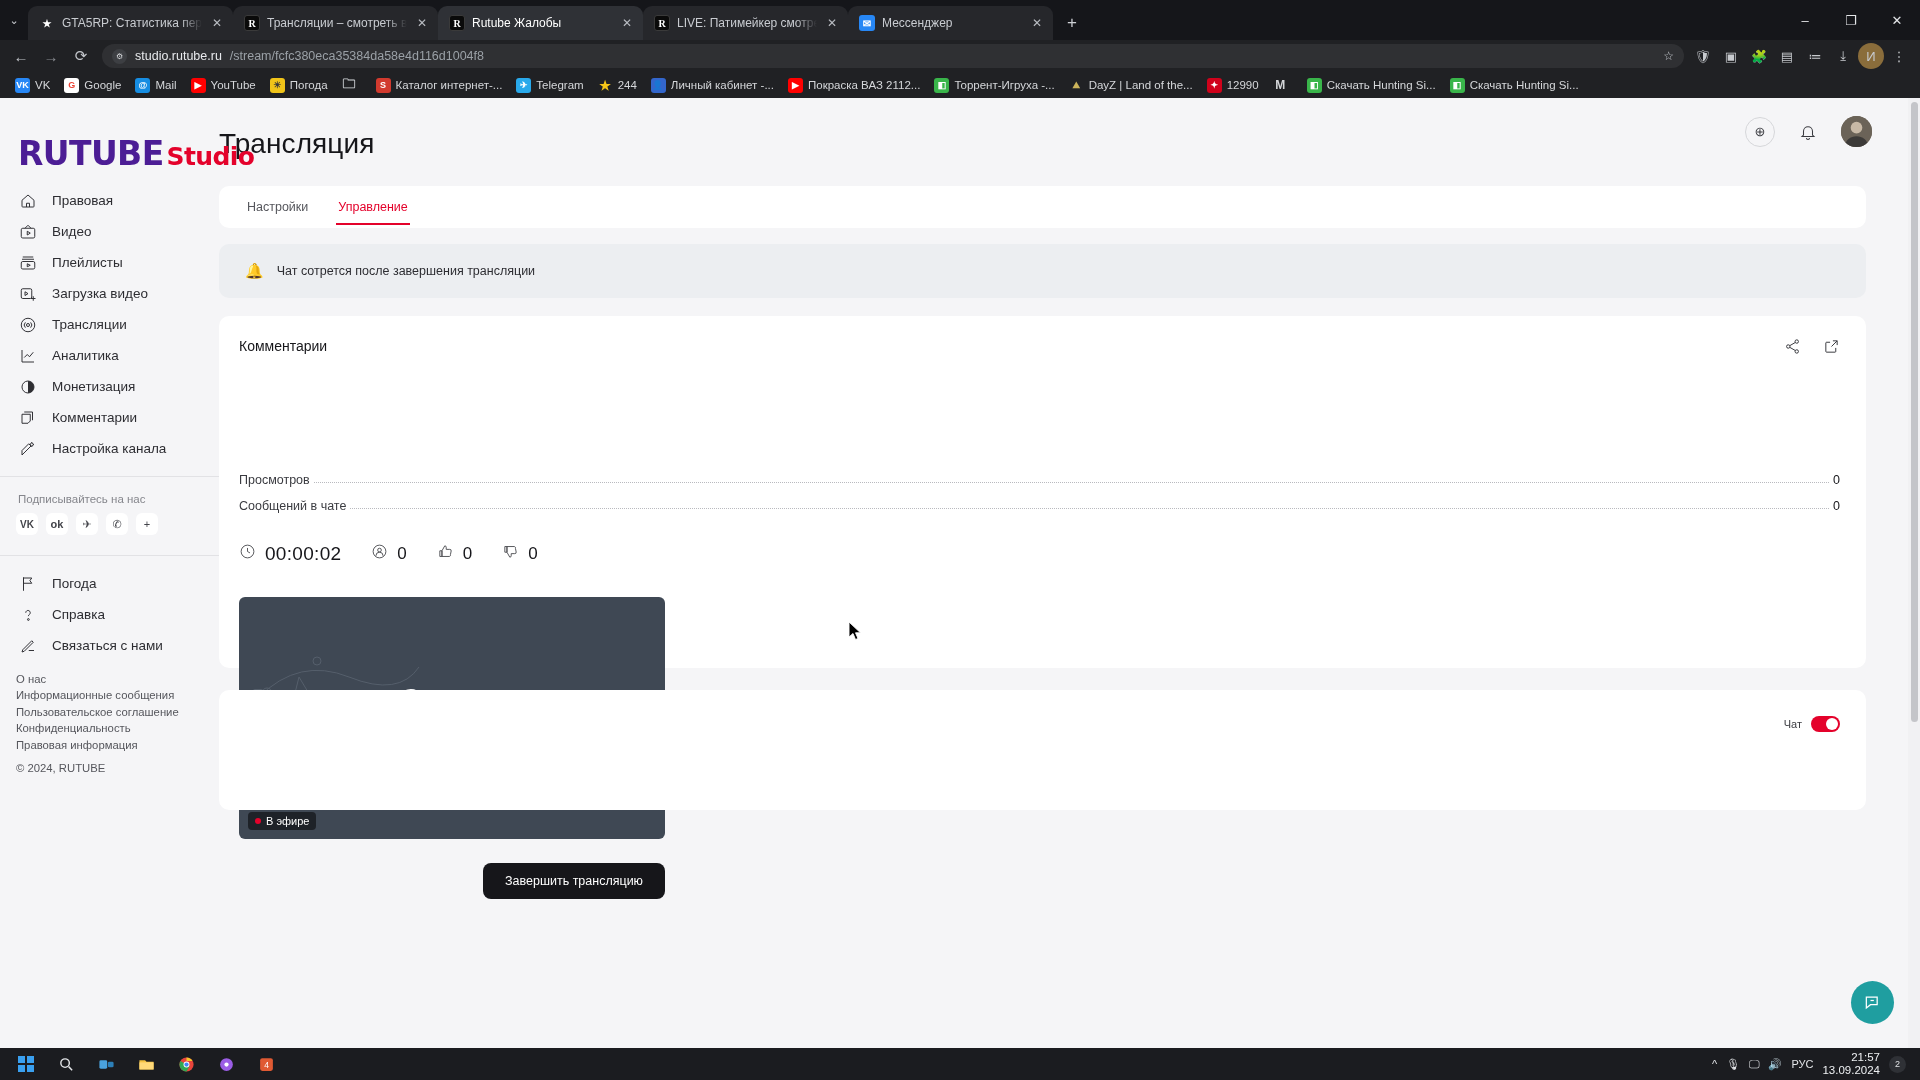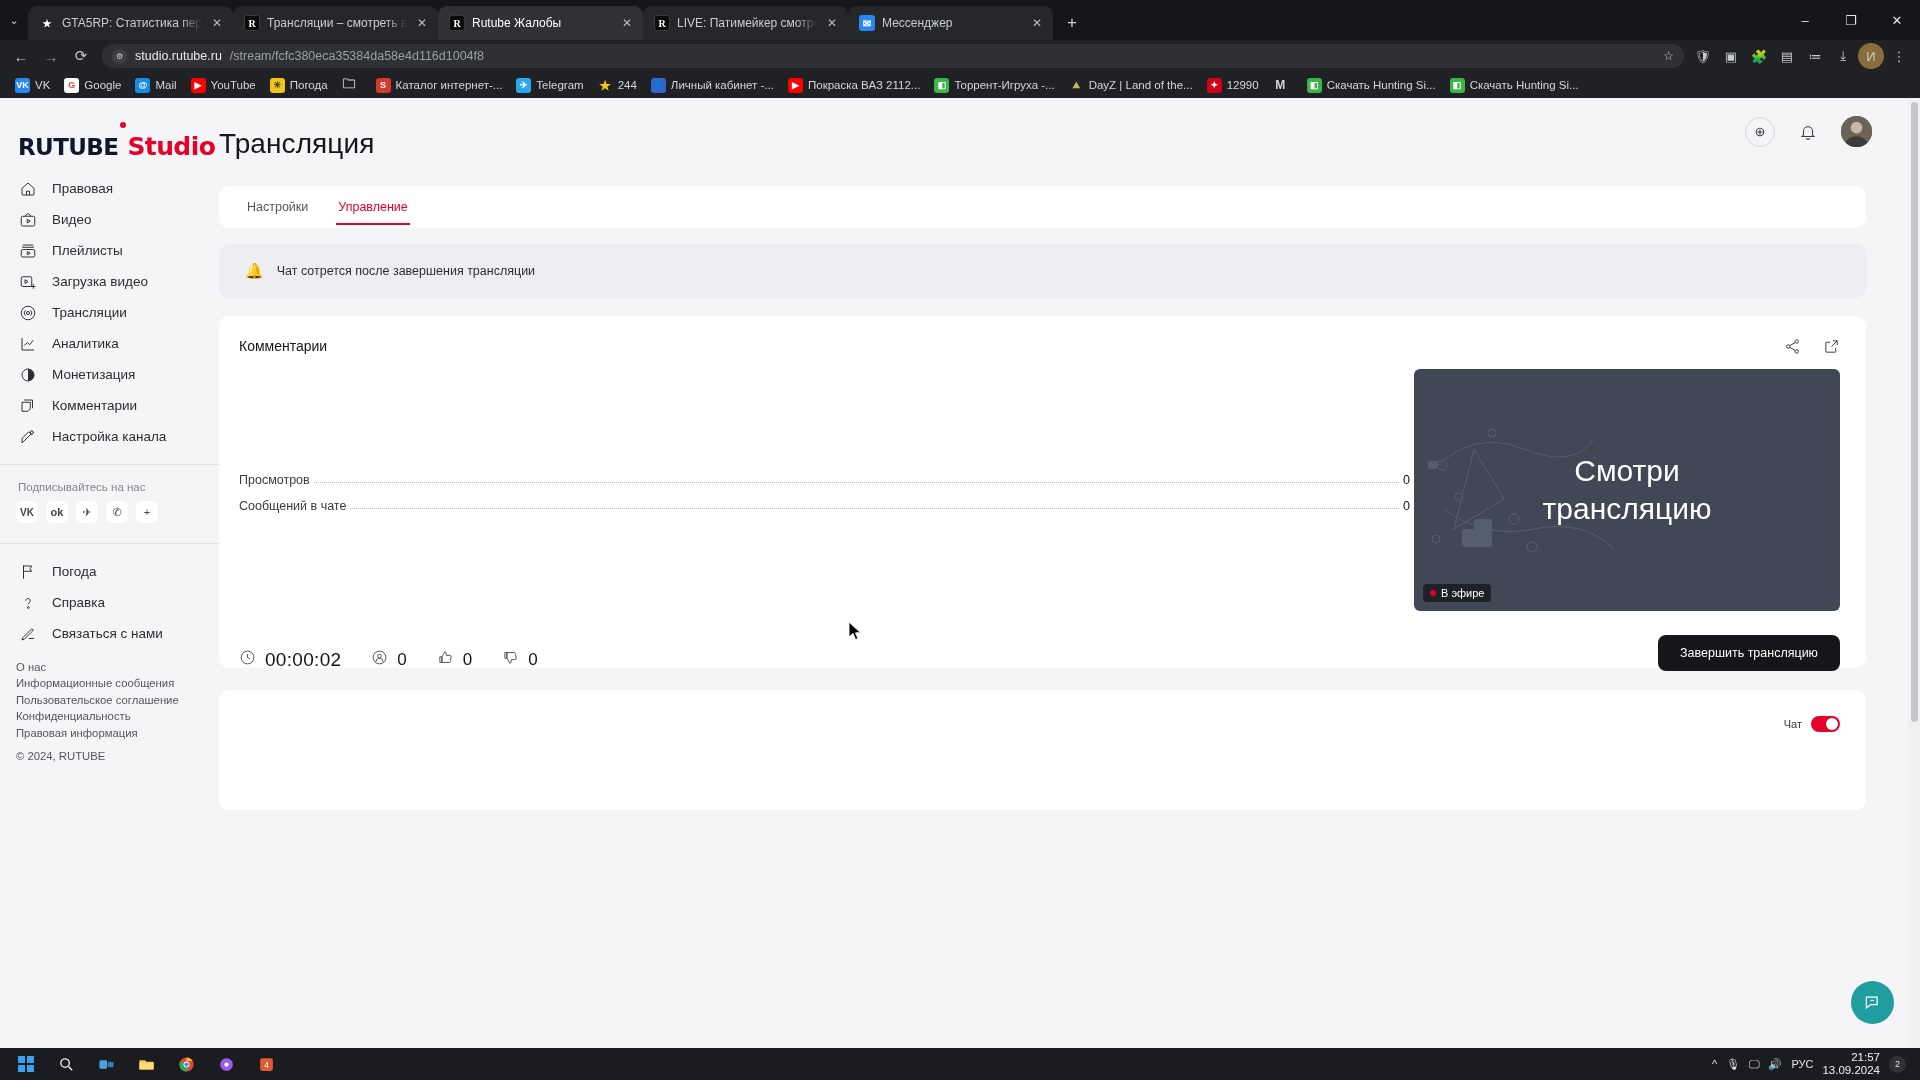--- a/index.html
+++ b/index.html
@@ -65,21 +65,21 @@
   .bookmarks { height:26px; background:#202124; display:flex; align-items:center; gap:0; padding:0 8px; flex:0 0 26px; overflow:hidden;}
   .bm { display:flex; align-items:center; gap:5px; padding:2px 7px; font-size:11.5px; color:#d5d7da; white-space:nowrap; max-width:150px;}
   .bm .bi { width:15px;height:15px;flex:0 0 15px;border-radius:3px;display:flex;align-items:center;justify-content:center;font-size:9px;color:#fff;font-weight:bold;}
   .bm .blab { overflow:hidden; text-overflow:ellipsis; }
 
   
   .page { flex:1; background:#f5f5f7; display:flex; position:relative; overflow:hidden;}
 
   .sidebar { width:219px; flex:0 0 219px; background:#f5f5f7; padding-top:14px; position:relative;}
   .logo { padding: 6px 0 12px 18px; display:flex; align-items:baseline; }
-  .logo .r { font-size:23px; font-weight:bold; color:#0f172a; letter-spacing:-0.6px; font-family:"DejaVu Sans", sans-serif;margin-top:16px;}
+  .logo .r { font-size:33px; font-weight:bold; color:#4c1d95; letter-spacing:-0.6px; font-family:"DejaVu Sans", sans-serif;margin-top:16px;}
   .logo .dot { width:6px;height:6px;border-radius:50%;background:#e4022b; margin:0 1px 0 2px; align-self:flex-start; position:relative; top:4px;}
   .logo .s { font-size:25px; font-weight:bold; color:#e4022b; letter-spacing:-0.6px; font-family:"DejaVu Sans", sans-serif;}
   .nav-item { display:flex; align-items:center; gap:15px; height:31px; padding-left:18px; color:#2d2d32; font-size:13.5px;}
   .nav-item .ico { width:19px;height:19px; flex:0 0 19px; display:flex;align-items:center;justify-content:center;}
   .nav-item .ico svg { width:18px;height:18px; stroke:#2d2d32; fill:none; stroke-width:1.3;}
   .sb-sep { height:1px; background:#e2e2e5; margin:12px 0 0 0; }
   .follow-title { font-size:11.5px; color:#85868c; padding:16px 0 8px 18px;}
   .socials { display:flex; gap:8px; padding-left:16px;}
   .soc { width:22px;height:22px; border-radius:6px; background:#fff; display:flex; align-items:center; justify-content:center; color:#43444a; font-size:11px;}
   .footer-links { padding:10px 0 0 16px; }
@@ -98,21 +98,21 @@
   .notice { margin-top:16px; background:#eceef1; border-radius:10px; height:54px; display:flex; align-items:center; gap:13px; padding:0 26px;}
   .notice .bell { color:#e4022b; font-size:15px; }
   .notice .ntext { font-size:12.5px; color:#2d2d32;}
 
   .stream-card { margin-top:18px; border-radius:10px; background:#fff; padding:22px 26px 22px 20px; position:relative; height:352px;}
   .sc-head { display:flex; align-items:flex-start; }
   .sc-title { font-size:14px; color:#16161a; }
   .sc-actions { margin-left:auto; display:flex; gap:22px; color:#3a3b40;}
   .sc-actions svg { width:17px;height:17px;stroke:#3a3b40;fill:none;stroke-width:1.4;}
 
-  .sc-body { display:flex; gap:4px; margin-top:10px; }
+  .sc-body { display:flex; gap:32px; margin-top:10px;flex-direction:column; }
   .sc-left { flex:1; position:relative; display:flex; flex-direction:column;}
   .stats { margin-top:98px; }
   .stat-row { display:flex; align-items:flex-end; font-size:12.5px; color:#3a3b40; padding:6px 0;}
   .stat-row .lbl { white-space:nowrap; }
   .stat-row .dots { flex:1; border-bottom:1px dotted #b9babf; margin:0 4px 4px 4px; height:10px;}
   .stat-row .val { color:#16161a; }
   .metrics { display:flex; align-items:flex-end; gap:30px; margin-top:auto; padding-top:24px;}
   .metric { display:flex; align-items:center; gap:9px; font-size:17px; color:#16161a;}
   .metric svg { width:17px;height:17px;stroke:#4a4b50;fill:none;stroke-width:1.3;}
   .metric.timer { font-size:19px; letter-spacing:0.3px;}

